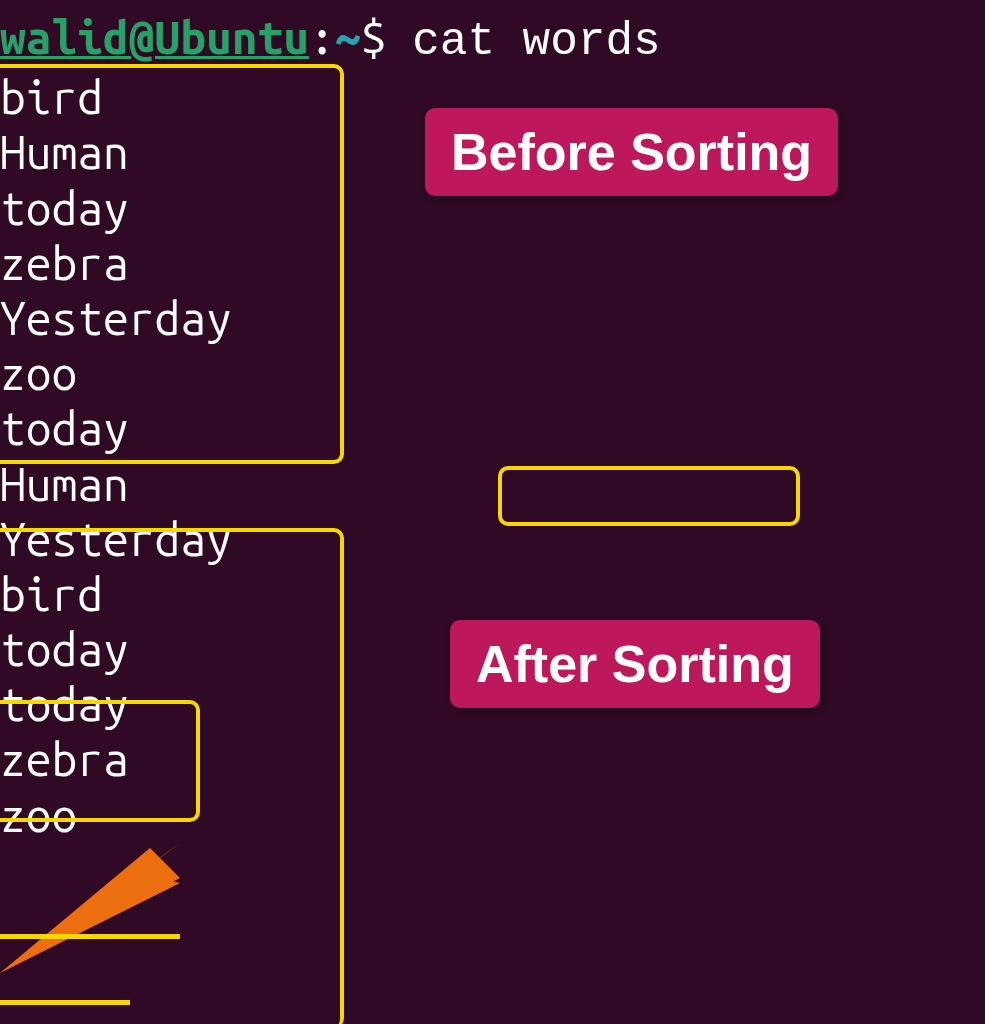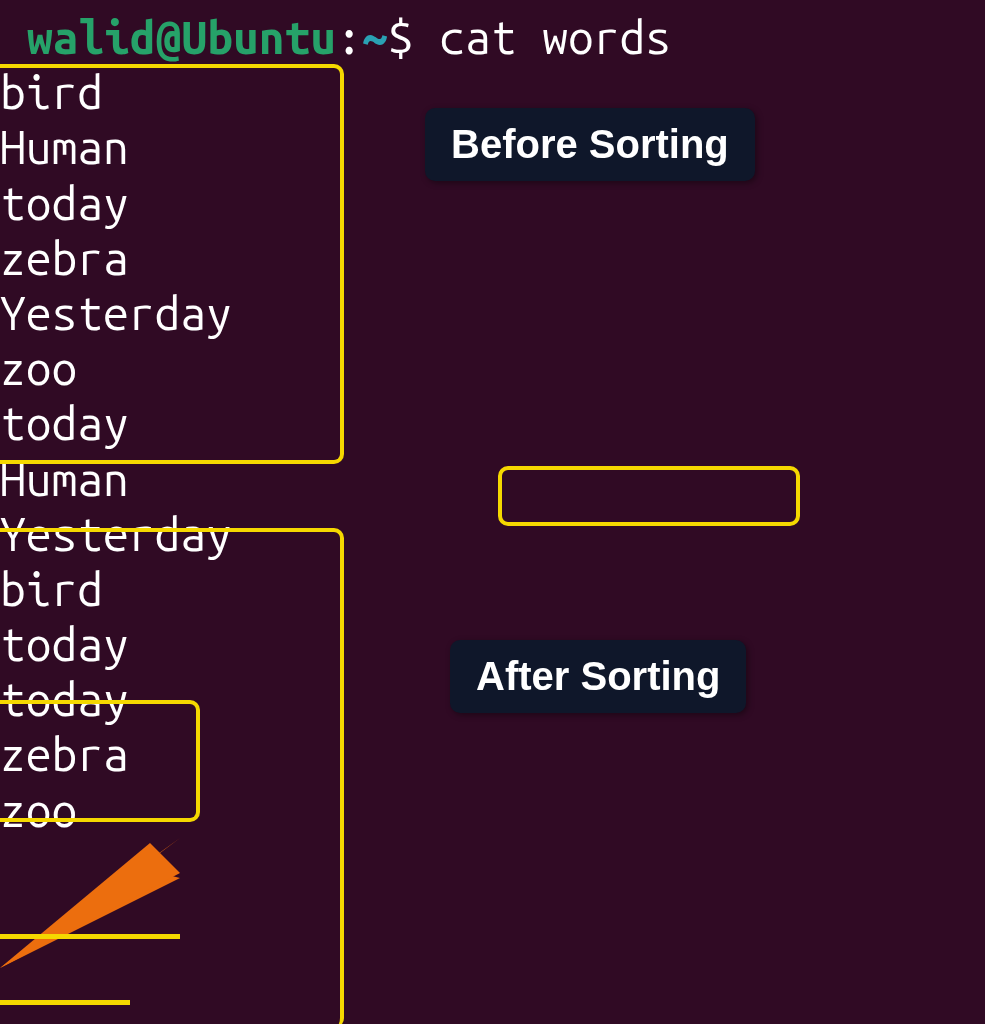--- a/index.html
+++ b/index.html
@@ -20,35 +20,36 @@
     .terminal {
       padding: 0;
       line-height: 1.2;
     }
     .prompt-line {
       white-space: nowrap;
     }
     .prompt-user {
       color: #26a269;
       font-weight: bold;
+      text-decoration: underline;
       text-decoration-thickness: 3px;
-      margin-left: 27px;
     }
     .prompt-colon {
       color: #ffffff;
     }
     .prompt-path {
       color: #2aa1b3;
       font-weight: bold;
     }
     .prompt-dollar {
       color: #ffffff;
     }
     .prompt-cmd {
       color: #ffffff;
+      font-family: Liberation Mono, monospace;
     }
     .output-line {
       color: #ffffff;
     }
     .box-yellow {
       border: 4px solid #f5d800;
       border-radius: 10px;
       position: absolute;
       pointer-events: none;
     }
@@ -97,37 +98,36 @@
     .underline-zoo {
       position: absolute;
       left: 0;
       top: 1000px;
       width: 130px;
       height: 5px;
       background: #f5d800;
     }
     .callout {
       position: absolute;
-      background: #0f172a;
+      background: #be185d;
       color: #ffffff;
       font-family: Arial, sans-serif;
       font-weight: bold;
-      font-size: 40px;
+      font-size: 52px;
       border-radius: 10px;
       padding: 14px 26px;
       box-shadow: 2px 2px 6px rgba(0,0,0,0.4);
     }
     .callout-before {
       left: 425px;
       top: 108px;
     }
     .callout-after {
       left: 450px;
       top: 620px;
-      margin-top: 20px;
     }
     .tail-before {
       left: 340px;
       top: 178px;
     }
     .tail-before svg {
       width: 180px;
       height: 150px;
     }
     .content-wrapper {

